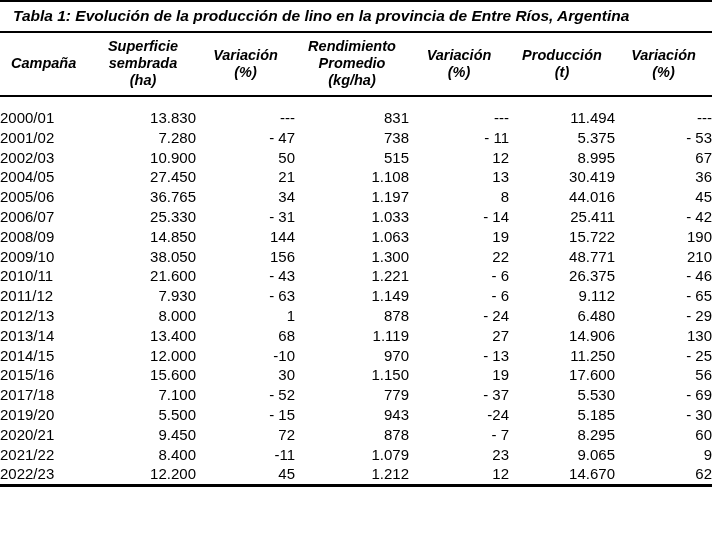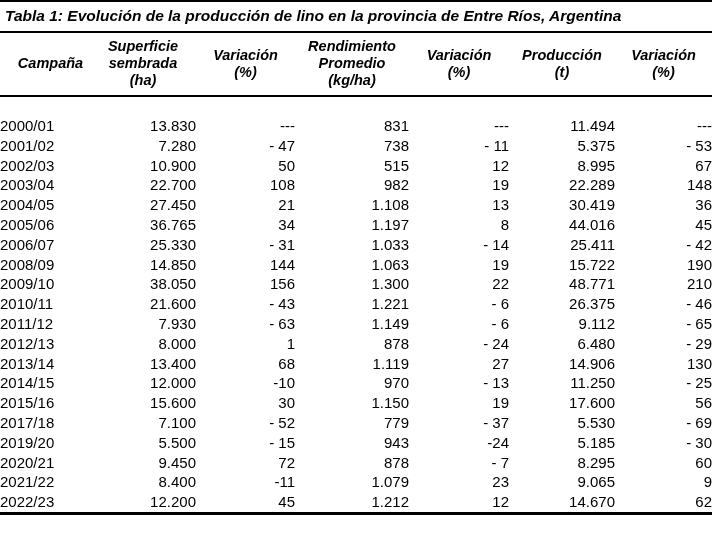--- a/index.html
+++ b/index.html
@@ -8,21 +8,21 @@
     height: 557px;
     background: #ffffff;
     color: #000000;
     font-family: "Liberation Sans", sans-serif;
     overflow: hidden;
     box-sizing: border-box;
   }
   .titlebar {
     border-top: 2px solid #000;
     border-bottom: 2px solid #000;
-    padding: 5px 4px 6px 5px;
+    padding: 5px 4px 6px 13px;
     font-weight: bold;
     font-style: italic;
     font-size: 15.5px;
     line-height: 18px;
     white-space: nowrap;
   }
   table.data-table {
     width: 712px;
     border-collapse: collapse;
     table-layout: fixed;
@@ -32,31 +32,31 @@
     font-weight: bold;
     font-style: italic;
     font-size: 14.5px;
     line-height: 17px;
     text-align: center;
     vertical-align: middle;
     padding: 5px 0 6px 0;
     border-bottom: 2px solid #000;
     white-space: pre-line;
   }
-  table.data-table thead th.h-left { text-align: center; padding-left: 11px; }
+  table.data-table thead th.h-left { text-align: left; padding-left: 11px; }
   table.data-table tbody td {
     font-size: 15px;
     line-height: 19.8px;
     padding: 0;
     white-space: nowrap;
     overflow: hidden;
   }
   td.c-left  { text-align: left;  padding-left: 9px; }
   td.c-right { text-align: right; padding-right: 10px; }
-  tbody tr:first-child td { padding-top: 19px; }
+  tbody tr:first-child td { padding-top: 11px; }
 </style>
 </head>
 <body>
 
 <div class="page">
 
   <div class="titlebar">Tabla 1: Evolución de la producción de lino en la provincia de Entre Ríos, Argentina</div>
 
   <table class="data-table">
     <colgroup>
@@ -109,29 +109,20 @@
         <tr>
           <td class="c-left">2002/03</td>
           <td class="c-right">10.900</td>
           <td class="c-right">50</td>
           <td class="c-right">515</td>
           <td class="c-right">12</td>
           <td class="c-right">8.995</td>
           <td class="c-right">67</td>
         </tr>
         <tr>
-          <td class="c-left">2003/04</td>
-          <td class="c-right">22.700</td>
-          <td class="c-right">108</td>
-          <td class="c-right">982</td>
-          <td class="c-right">19</td>
-          <td class="c-right">22.289</td>
-          <td class="c-right">148</td>
-        </tr>
-        <tr>
           <td class="c-left">2004/05</td>
           <td class="c-right">27.450</td>
           <td class="c-right">21</td>
           <td class="c-right">1.108</td>
           <td class="c-right">13</td>
           <td class="c-right">30.419</td>
           <td class="c-right">36</td>
         </tr>
         <tr>
           <td class="c-left">2005/06</td>

